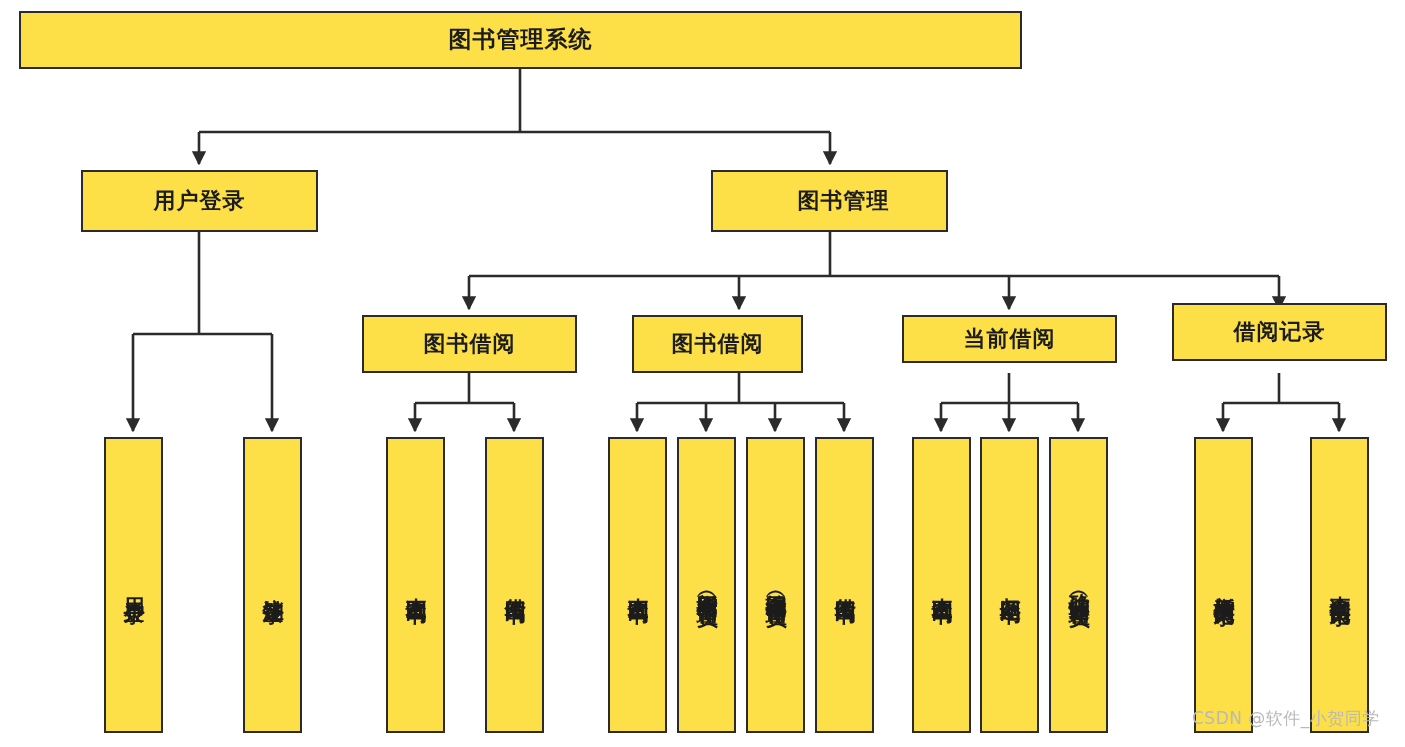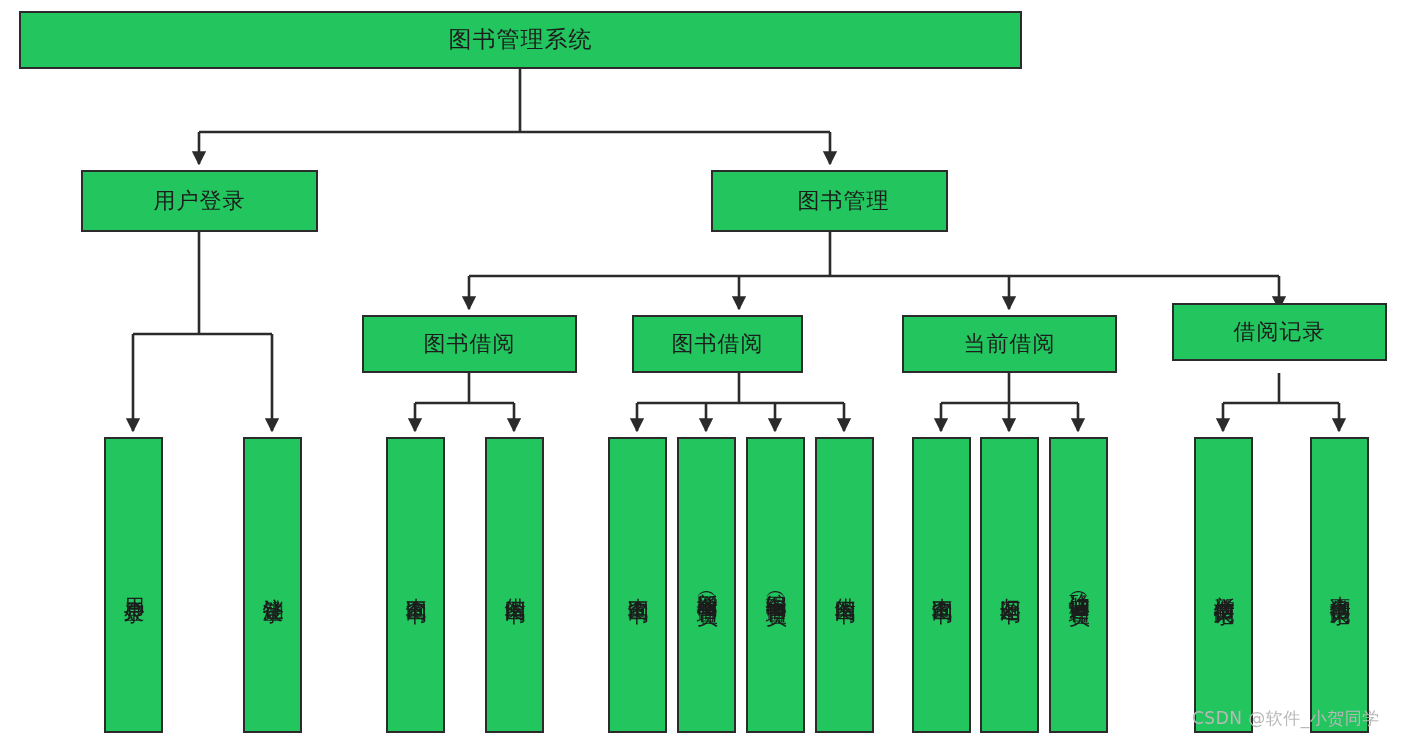--- a/index.html
+++ b/index.html
@@ -23,25 +23,26 @@
     left: 0;
     top: 0;
     width: 1405px;
     height: 747px;
     pointer-events: none;
   }
   .node {
     position: absolute;
     box-sizing: border-box;
     border: 2px solid #2b2b2b;
-    background: #22c55e;
+    background: #fde047;
     display: flex;
     align-items: center;
     justify-content: center;
     color: #1c1c1c;
+    font-weight: bold;
   }
   .node.horiz {
     font-size: 22px;
     letter-spacing: 1px;
     line-height: 1.2;
   }
   .node.root {
     font-size: 23px;
   }
   .node.vert {
@@ -129,21 +130,21 @@
   <div class="node horiz" style="left:711px; top:170px; width:237px; height:62px;padding-left:28px;">
     <span>图书管理</span>
   </div>
 
   <div class="node horiz" style="left:362px; top:315px; width:215px; height:58px;">
     <span>图书借阅</span>
   </div>
   <div class="node horiz" style="left:632px; top:315px; width:171px; height:58px;">
     <span>图书借阅</span>
   </div>
-  <div class="node horiz" style="left:902px; top:315px; width:215px; height:58px;">
+  <div class="node horiz" style="left:902px; top:315px; width:215px; height:48px;">
     <span>当前借阅</span>
   </div>
   <div class="node horiz" style="left:1172px; top:303px; width:215px; height:58px;">
     <span>借阅记录</span>
   </div>
 
   <div class="node vert" style="left:104px; top:437px; width:59px; height:296px;">
     <span class="vtext">用户登录</span>
   </div>
   <div class="node vert" style="left:243px; top:437px; width:59px; height:296px;">

